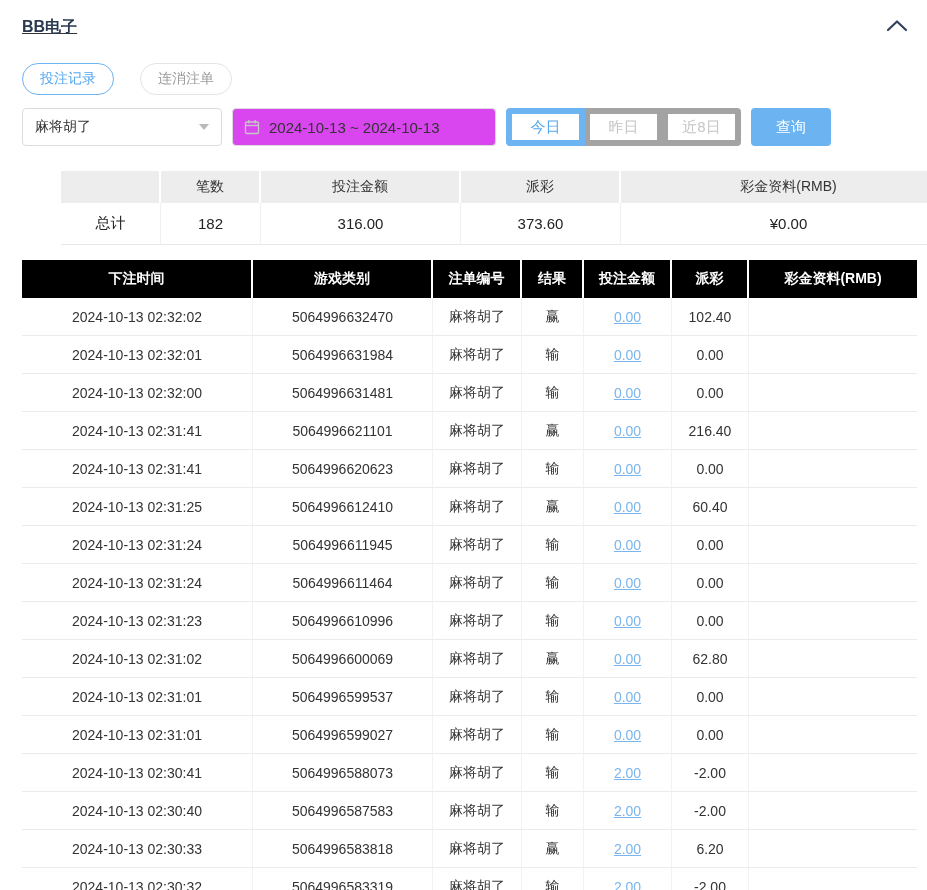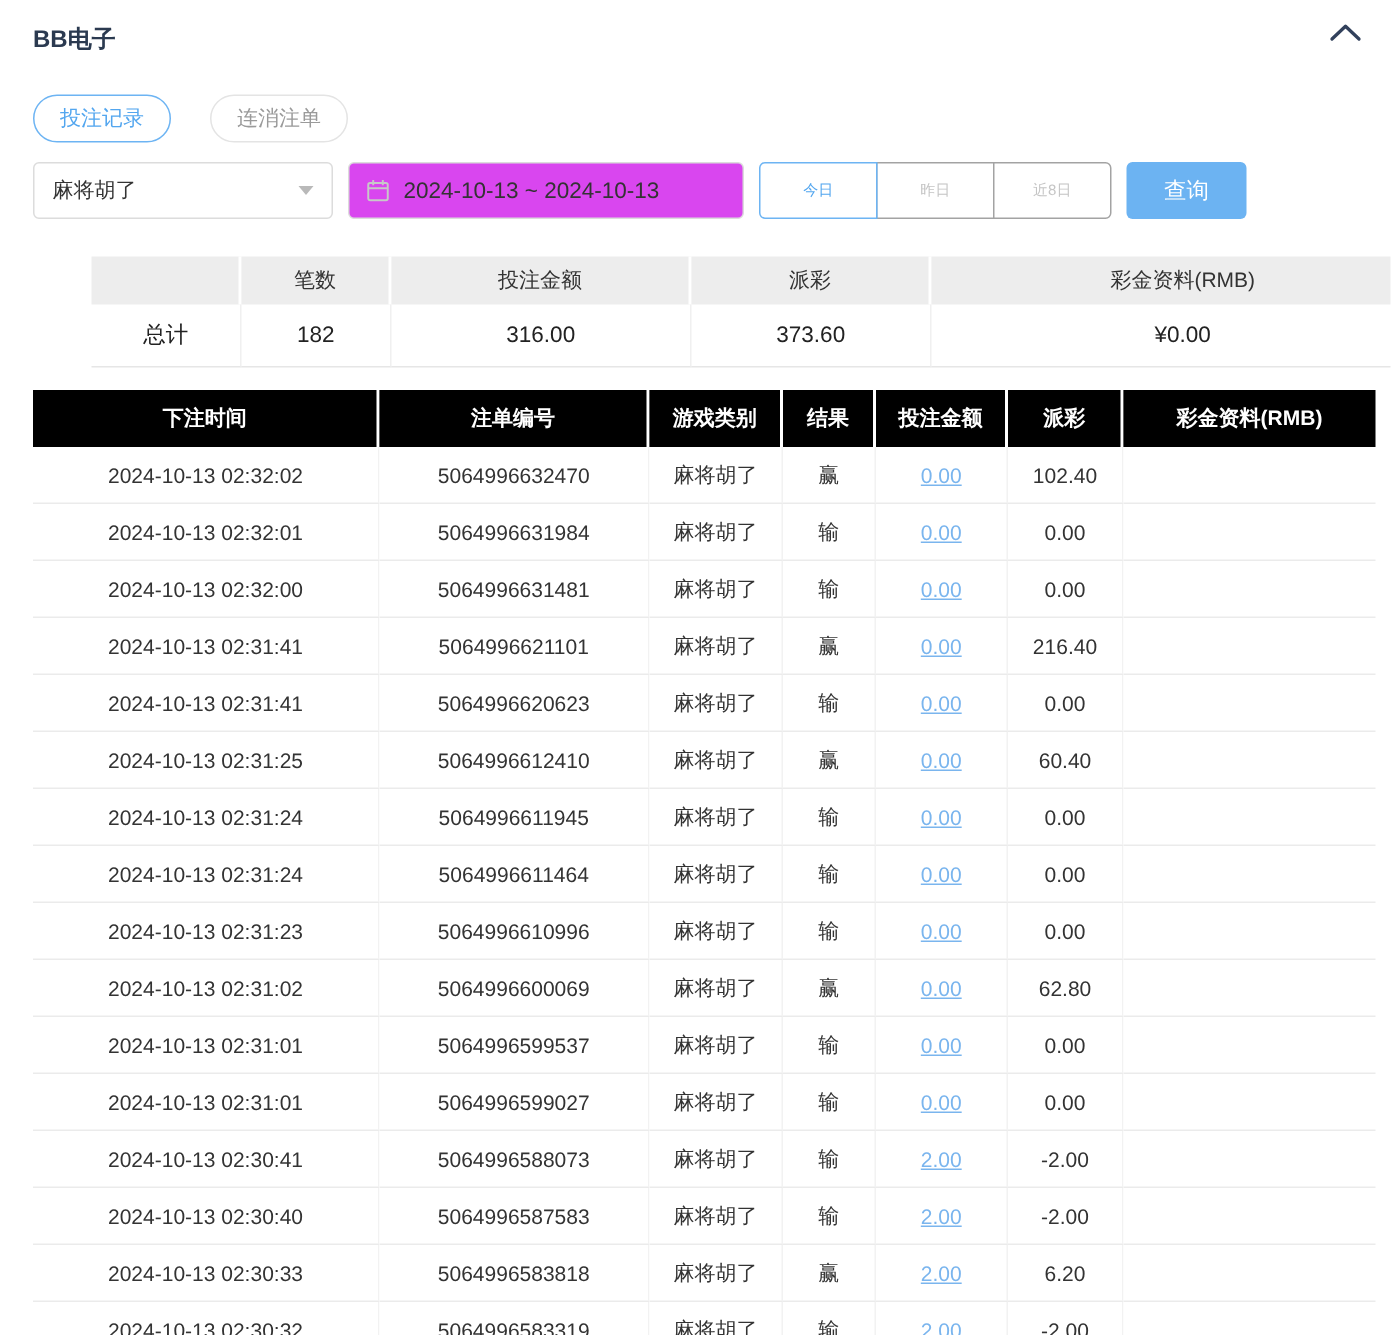--- a/index.html
+++ b/index.html
@@ -6,21 +6,21 @@
   html,body { margin:0; padding:0; }
   body {
     width:927px; height:890px; overflow:hidden;
     background:#fff;
     font-family:"Liberation Sans","DejaVu Sans",sans-serif;
     color:#333;
   }
   .page { padding:16px 10px 0 22px; }
 
   
-  .page-header { display:flex; justify-content:space-between; height:22px; }
+  .page-header { display:flex; align-items:center; justify-content:space-between; height:22px;text-decoration:underline; }
   .page-title { font-size:16px; font-weight:bold; color:#2b3a50; }
   .collapse-btn { width:24px; height:16px; display:flex; align-items:center; justify-content:center; cursor:pointer; margin-right:8px; }
 
   
   .tabs { margin-top:25px; display:flex; gap:26px; }
   .tab {
     height:32px; padding:0 17px; display:flex; align-items:center;
     border-radius:17px; font-size:14px; border:1px solid #e4e4e4;
     background:#fff; color:#9a9a9a; cursor:pointer;
   }
@@ -34,22 +34,22 @@
     padding:0 12px; font-size:14px; color:#333; cursor:pointer; background:#fff;
   }
   .caret-down { width:0; height:0; border-left:5px solid transparent; border-right:5px solid transparent; border-top:6px solid #b9b9b9; }
   .datepicker {
     margin-left:10px; width:264px; height:38px; border:1px solid #dcdcdc; border-radius:4px;
     display:flex; align-items:center; gap:9px; padding:0 11px; font-size:15px; color:#333;
     cursor:pointer; background:#d946ef; white-space:nowrap;
   }
   .btn-group { margin-left:10px; display:flex; }
   .range-btn {
-    width:79px; height:38px; background:#fff; border:1px solid #a3a3a3;
-    font-size:10px; color:#c5c5c5; margin-left:-1px; cursor:pointer; padding:0;
+    width:79px; height:38px; background:#fff; border:6px solid #a3a3a3;
+    font-size:15px; color:#c5c5c5; margin-left:-1px; cursor:pointer; padding:0;
     font-family:inherit;
   }
   .range-btn:first-child { margin-left:0; border-radius:4px 0 0 4px; }
   .range-btn:last-child { border-radius:0 4px 4px 0; }
   .range-btn.active { border-color:#6db4f3; color:#53a6ef; position:relative; z-index:1; }
   .query-btn {
     margin-left:10px; width:80px; height:38px; background:#6cb3f2; color:#fff;
     border:none; border-radius:4px; font-size:15px; cursor:pointer; padding:0;
     font-family:inherit;
   }
@@ -149,22 +149,22 @@
       <div class="cell">182</div>
       <div class="cell">316.00</div>
       <div class="cell">373.60</div>
       <div class="cell">¥0.00</div>
     </div>
   </div>
 
   <div class="records">
     <div class="records-header">
       <div class="hcell">下注时间</div>
+      <div class="hcell">游戏类别</div>
       <div class="hcell">注单编号</div>
-      <div class="hcell">游戏类别</div>
       <div class="hcell">结果</div>
       <div class="hcell">投注金额</div>
       <div class="hcell">派彩</div>
       <div class="hcell">彩金资料(RMB)</div>
     </div>
     <div id="records-body">
   <div class="record-row">
     <div class="cell">2024-10-13 02:32:02</div>
     <div class="cell">5064996632470</div>
     <div class="cell">麻将胡了</div>

